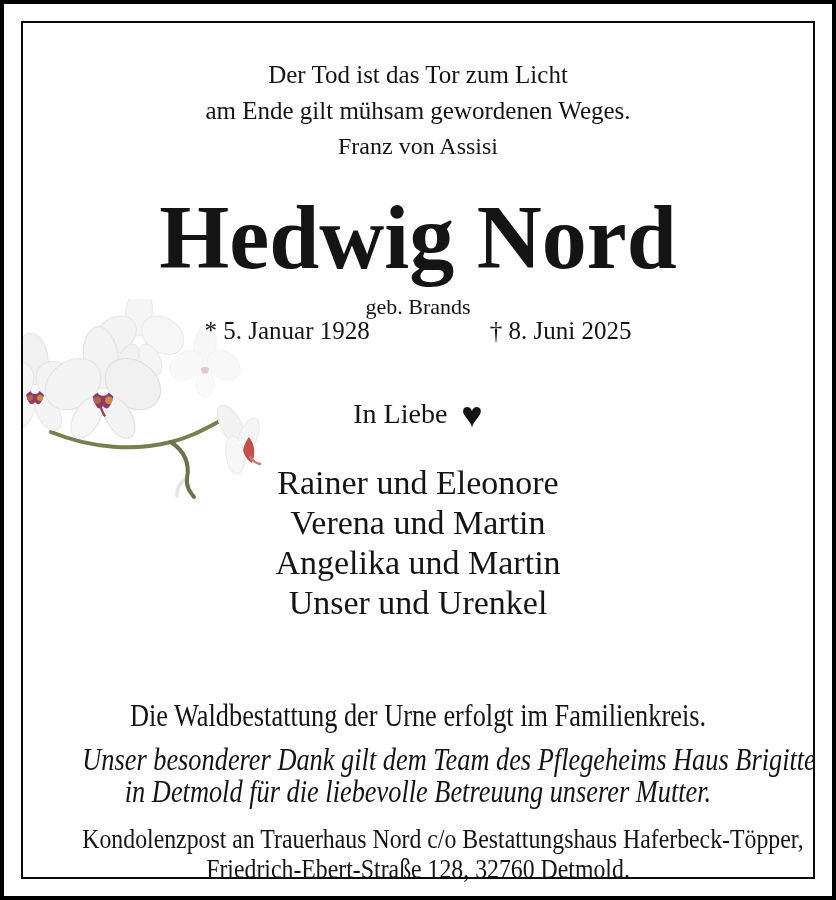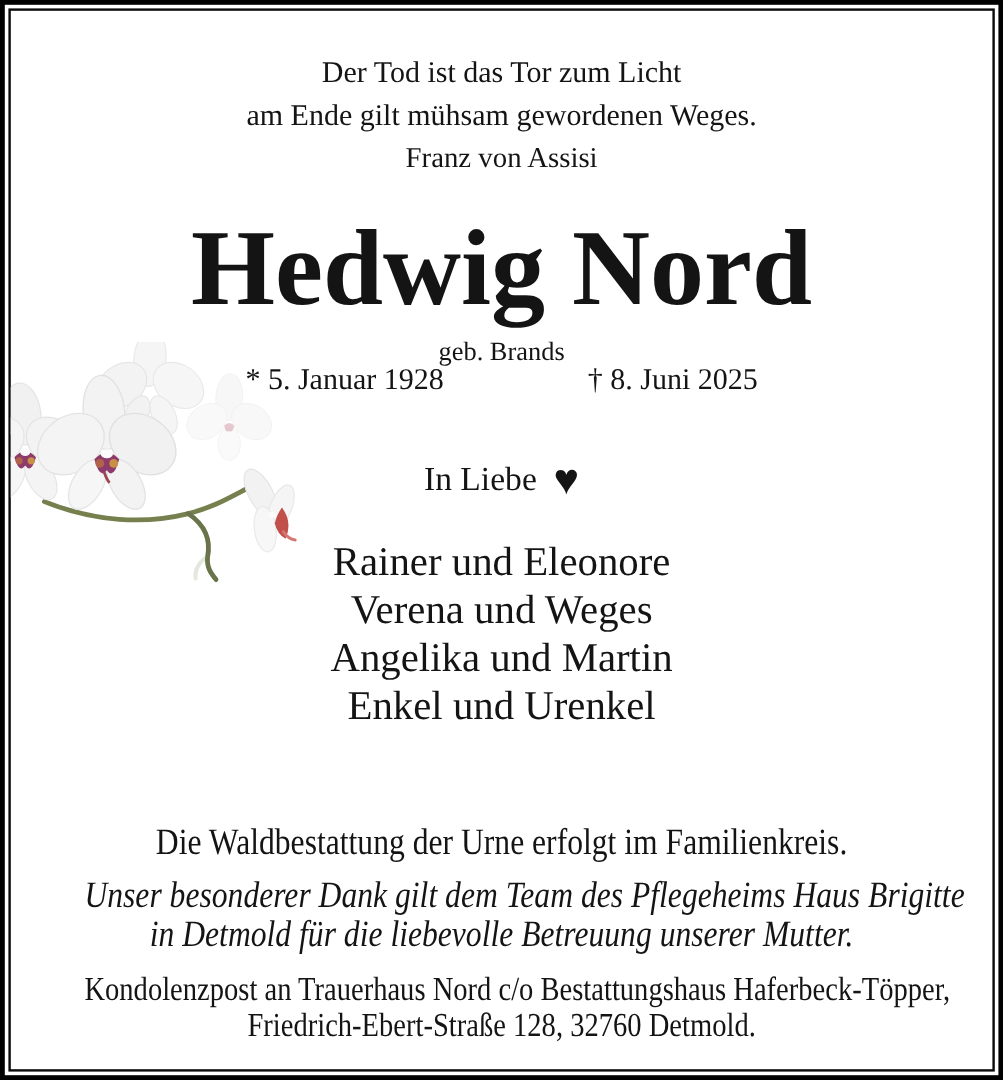--- a/index.html
+++ b/index.html
@@ -9,21 +9,21 @@
     width: 836px;
     height: 900px;
     overflow: hidden;
     font-family: "Liberation Serif", serif;
   }
   .frame {
     box-sizing: border-box;
     width: 836px;
     height: 900px;
     border: 4px solid #000000;
-    padding: 3px;
+    padding: 17px;
     background: #ffffff;
   }
   .inner {
     box-sizing: border-box;
     width: 100%;
     height: 100%;
     border: 2px solid #0a0a0a;
     position: relative;
     background: #ffffff;
     color: #141414;
@@ -187,23 +187,23 @@
       <span>* 5. Januar 1928</span>
       <span>† 8. Juni 2025</span>
     </div>
 
     <div class="abs love">
       <span>In Liebe</span><span class="heart">♥</span>
     </div>
 
     <div class="abs mourners">
       <div>Rainer und Eleonore</div>
-      <div>Verena und Weges</div>
+      <div>Verena und Martin</div>
       <div>Angelika und Martin</div>
-      <div>Enkel und Urenkel</div>
+      <div>Unser und Urenkel</div>
     </div>
 
     <div class="abs funeral">
       <span class="cond">Die Waldbestattung der Urne erfolgt im Familienkreis.</span>
     </div>
 
     <div class="abs thanks">
       <span class="cond">Unser besonderer Dank gilt dem Team des Pflegeheims Haus Brigitte</span>
       <span class="cond">in Detmold für die liebevolle Betreuung unserer Mutter.</span>
     </div>

